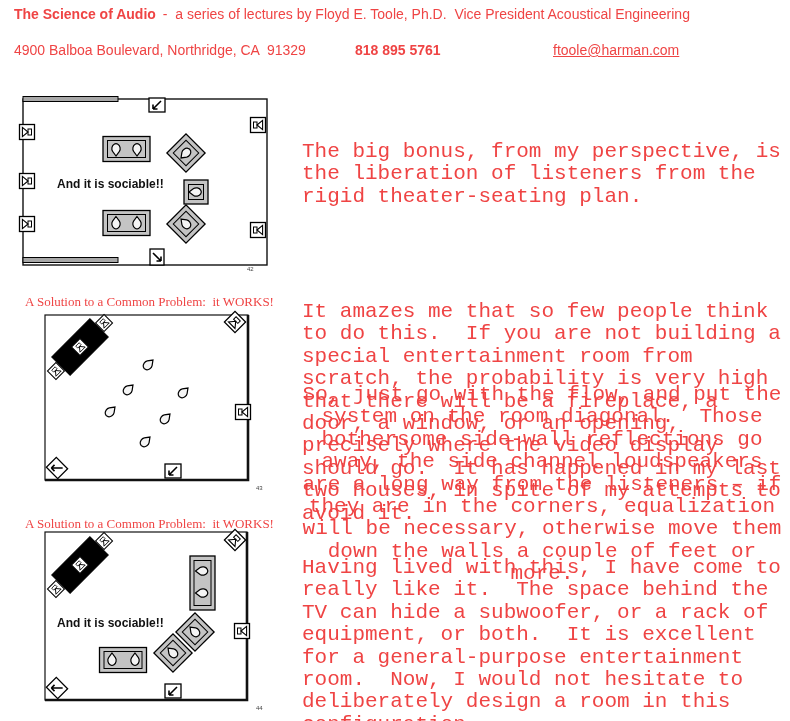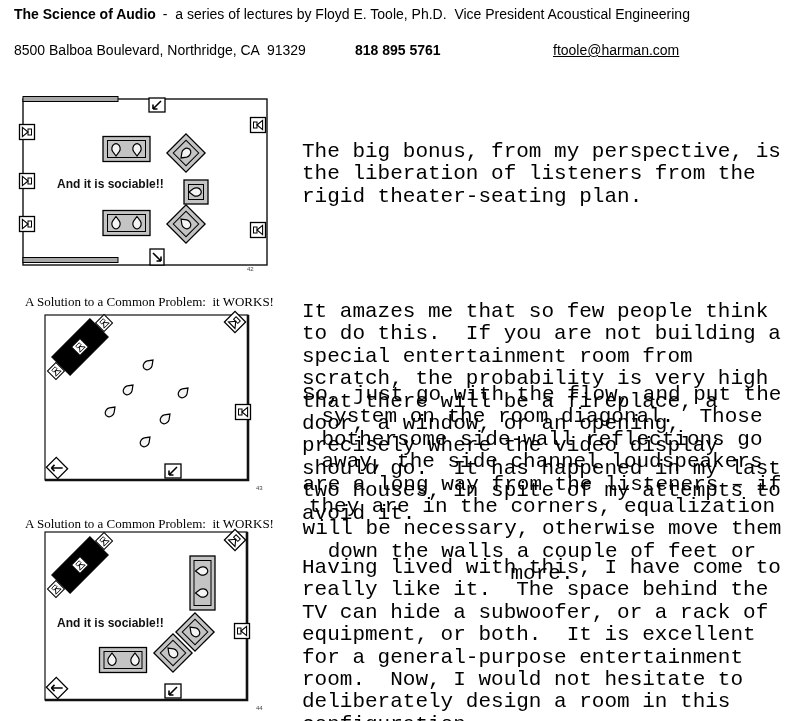--- a/index.html
+++ b/index.html
@@ -1,17 +1,17 @@
 <!DOCTYPE html>
 <html><head>
 <meta charset="utf-8">
 <style>
   html,body{margin:0;padding:0;background:#fff;}
   .page{position:relative;width:790px;height:721px;background:#fff;overflow:hidden;
-        font-family:"Liberation Sans",sans-serif;color:#000000;}
+        font-family:"Liberation Sans",sans-serif;color:#ef4444;}
   
   .hdr{position:absolute;white-space:pre;font-size:14px;line-height:18px;}
   .hdr-l1{left:14px;top:5px;}
   .hdr-title{font-weight:bold;}
   .hdr-sub{margin-left:7px;}
   .hdr-l2{left:14px;top:24px;}
   .hdr-addr{left:14px;top:41px;}
   .hdr-phone{left:355px;top:41px;font-weight:bold;}
   .hdr-email{left:553px;top:41px;text-decoration:underline;}
   
@@ -60,21 +60,21 @@
         </g>
       </g>
       <g id="sofaH">
         <rect x="-23.5" y="-12.5" width="47" height="25" fill="#c4c4c4" stroke="#000" stroke-width="1.3"></rect>
         <rect x="-19" y="-8.5" width="38" height="17" fill="#c4c4c4" stroke="#000" stroke-width="1"></rect>
       </g>
     </defs>
   </svg>
 
   <div class="hdr hdr-l1"><span class="hdr-title">The Science of Audio</span><span class="hdr-sub">-  a series of lectures by Floyd E. Toole, Ph.D.  Vice President Acoustical Engineering</span></div>
-  <div class="hdr hdr-addr">8500 Balboa Boulevard, Northridge, CA  91329</div>
+  <div class="hdr hdr-addr">4900 Balboa Boulevard, Northridge, CA  91329</div>
   <div class="hdr hdr-phone">818 895 5761</div>
   <div class="hdr hdr-email">ftoole@harman.com</div>
 
   <svg class="fig f1" width="252" height="182" viewBox="0 0 252 182">
     <rect x="5" y="5" width="244" height="166" fill="#fff" stroke="#111" stroke-width="1.4"></rect>
     <rect x="5" y="2.5" width="95" height="5" fill="#a8a8a8" stroke="#000" stroke-width="1"></rect>
     <rect x="5" y="163.5" width="95" height="5" fill="#a8a8a8" stroke="#000" stroke-width="1"></rect>
     <use href="#spk" transform="translate(9,38) rotate(180)"></use>
     <use href="#spk" transform="translate(9,87) rotate(180)"></use>
     <use href="#spk" transform="translate(9,130) rotate(180)"></use>

